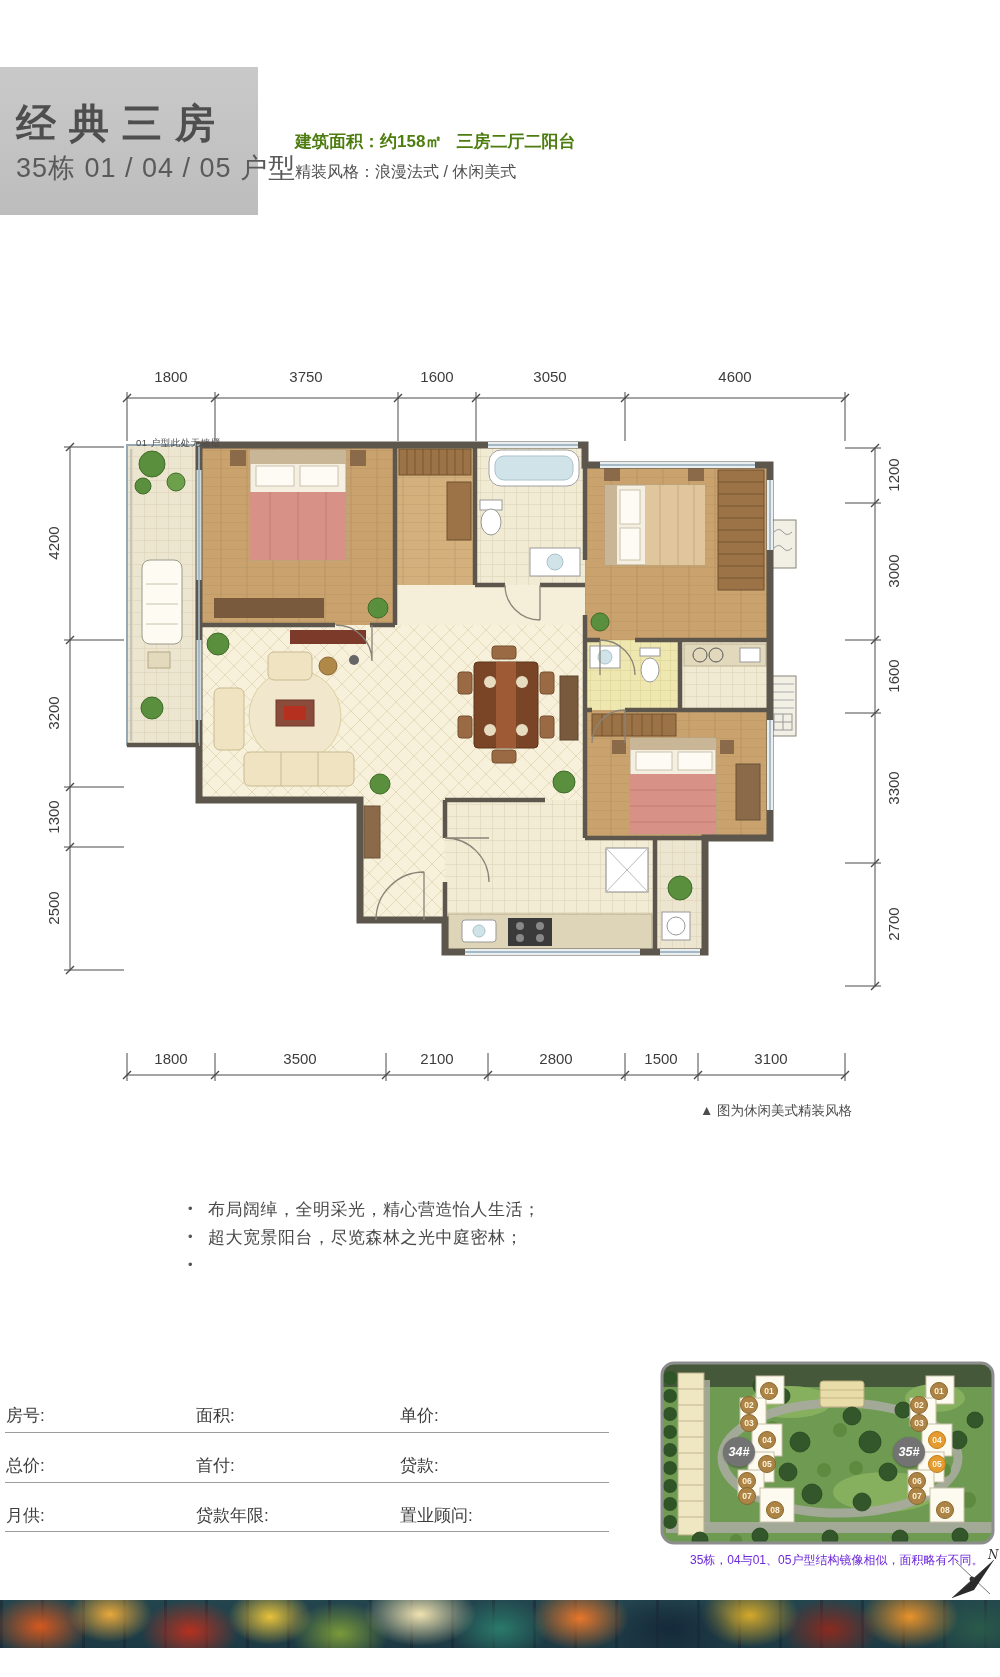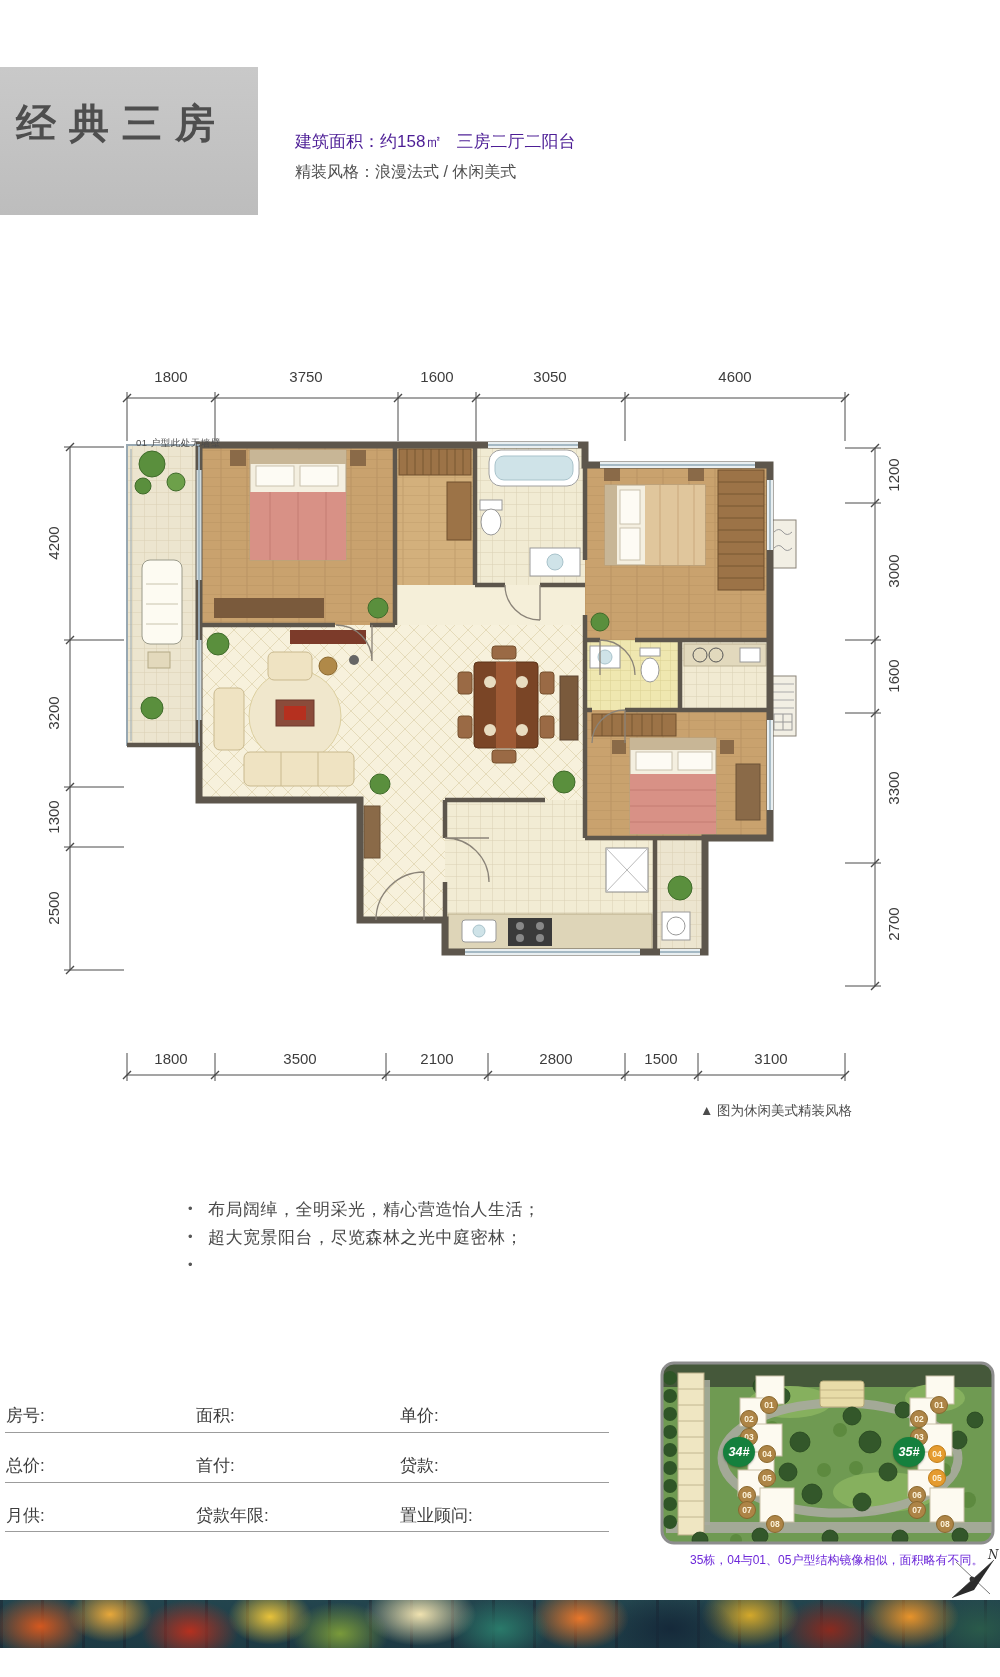--- a/index.html
+++ b/index.html
@@ -7,41 +7,41 @@
         font-family:"Liberation Sans",sans-serif;color:#3c3c3c;}
   .abs{position:absolute;}
   svg{position:absolute;left:0;top:0;z-index:1;}
   .txt{position:absolute;z-index:3;white-space:nowrap;}
   
   .hdr-block{left:0;top:67px;width:258px;height:148px;z-index:2;
              background:linear-gradient(180deg,#c9c9c9,#bdbdbd);}
   .hdr-title{left:16px;top:96px;font-family:"DejaVu Serif","Liberation Serif",serif;
              font-weight:bold;font-size:40px;letter-spacing:13px;color:#4e4e4e;}
   .hdr-sub{left:16px;top:150px;font-size:27px;color:#5a5a5a;letter-spacing:1px;}
-  .spec1{left:295px;top:130px;font-size:17px;font-weight:normal;color:#4c1d95;}
+  .spec1{left:295px;top:130px;font-size:17px;font-weight:bold;color:#4d7c0f;}
   .spec1 .gap{display:inline-block;width:14px;}
   .spec2{left:295px;top:162px;font-size:16px;color:#4f4f4f;}
   
   .dimh{transform:translateX(-50%);font-size:15px;color:#3d3d3d;}
   .dimv{transform:translate(-50%,-50%) rotate(-90deg);font-size:15px;color:#3d3d3d;}
   .wallnote{left:136px;top:423px;font-size:9.5px;color:#4a4a4a;letter-spacing:.5px;margin-top:14px;}
   .plan-caption{left:600px;top:1102px;width:252px;text-align:right;font-size:13.5px;color:#4c4c4c;}
   
   .feat{left:208px;font-size:17px;color:#4a4a4a;letter-spacing:.5px;}
   .feat-dot{left:188px;font-size:13px;color:#555;}
   
   .form-label{font-size:17px;color:#3d3d3d;}
   .rule{position:absolute;left:5px;width:604px;height:0;border-top:1px solid #9c9c9c;z-index:3;}
   
   .unit{position:absolute;z-index:4;width:16px;height:16px;border-radius:50%;
         background:#ad8446;border:1px solid #8a682e;color:#fdf3da;font-size:8.5px;
-        line-height:16px;text-align:center;font-weight:bold;margin-top:14px;}
+        line-height:16px;text-align:center;font-weight:bold;}
   .unit.hl{background:#e59b2f;border-color:#c07d18;}
   .bigbadge{position:absolute;z-index:5;width:32px;height:30px;border-radius:50%;
-            background:#15803d;color:#fff;font-size:12.5px;font-weight:bold;font-style:italic;
+            background:#737373;color:#fff;font-size:12.5px;font-weight:bold;font-style:italic;
             line-height:30px;text-align:center;box-shadow:0 1px 2px rgba(0,0,0,.35);}
   .sp-caption{left:690px;top:1552px;font-size:12px;color:#6d28d9;}
   .compass-n{left:988px;top:1548px;font-size:12px;font-style:italic;color:#333;
              font-family:"DejaVu Serif",serif;}
   
   .art{left:0;top:1600px;width:1000px;height:48px;z-index:2;position:absolute;
        background:
         radial-gradient(70px 45px at 4% 55%,#d4581f 0,rgba(212,88,31,0) 70%),
         radial-gradient(60px 40px at 11% 30%,#e8a83a 0,rgba(232,168,58,0) 70%),
         radial-gradient(70px 45px at 19% 65%,#b5301f 0,rgba(181,48,31,0) 70%),
@@ -357,20 +357,21 @@
 
   <g>
     <path d="M952 1598L994 1560M956 1562L990 1594" stroke="#777" stroke-width="1"></path>
     <path d="M952 1598L994 1560L974 1590Z" fill="#2b2b2b"></path>
     <circle cx="972" cy="1579" r="2.5" fill="#333"></circle>
   </g>
 </svg>
 
   <div class="abs hdr-block"></div>
   <div class="txt hdr-title">经典三房</div>
+  <div class="txt hdr-sub">35栋 01 / 04 / 05 户型</div>
   <div class="txt spec1">
     <span>建筑面积：</span><span>约158㎡</span><span class="gap"></span><span>三房二厅二阳台</span>
   </div>
   <div class="txt spec2">
     <span>精装风格：</span><span>浪漫法式 / 休闲美式</span>
   </div>
 
   <span class="txt dimh" style="left:171px;top:368px">1800</span>
   <span class="txt dimh" style="left:306px;top:368px">3750</span>
   <span class="txt dimh" style="left:437px;top:368px">1600</span>

